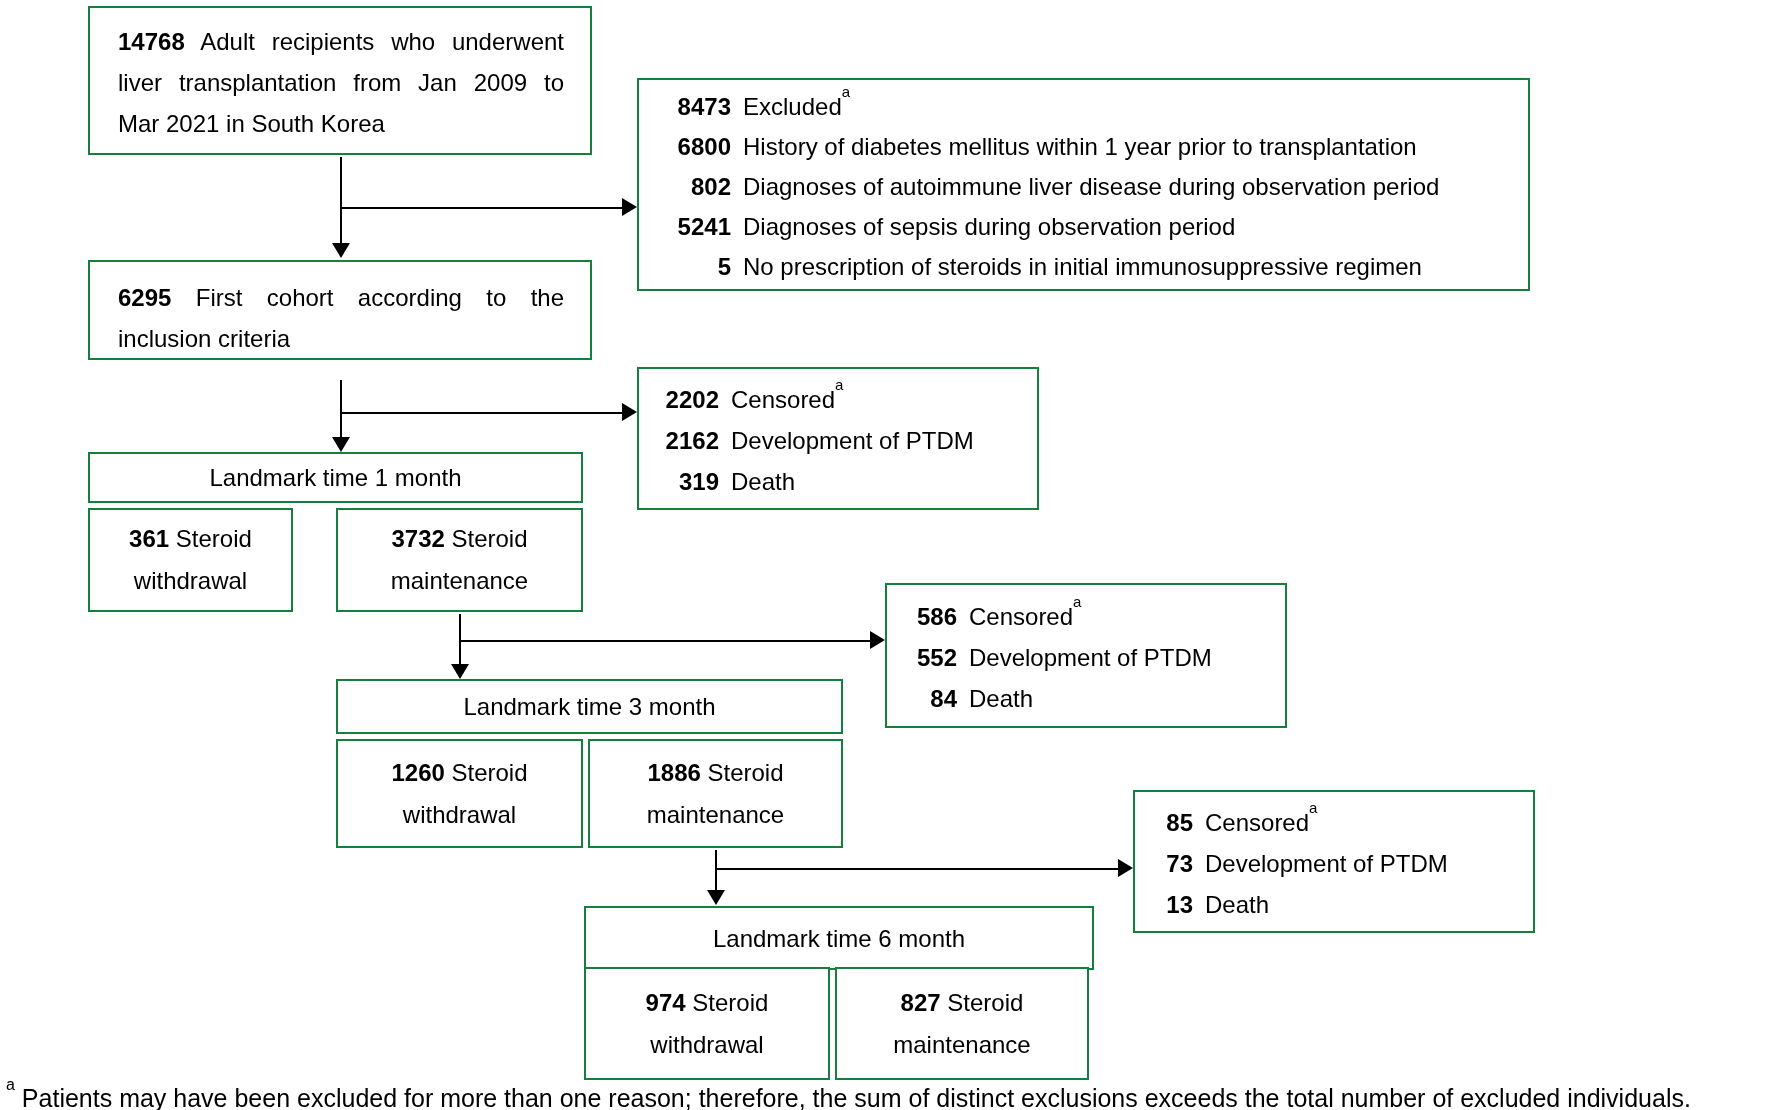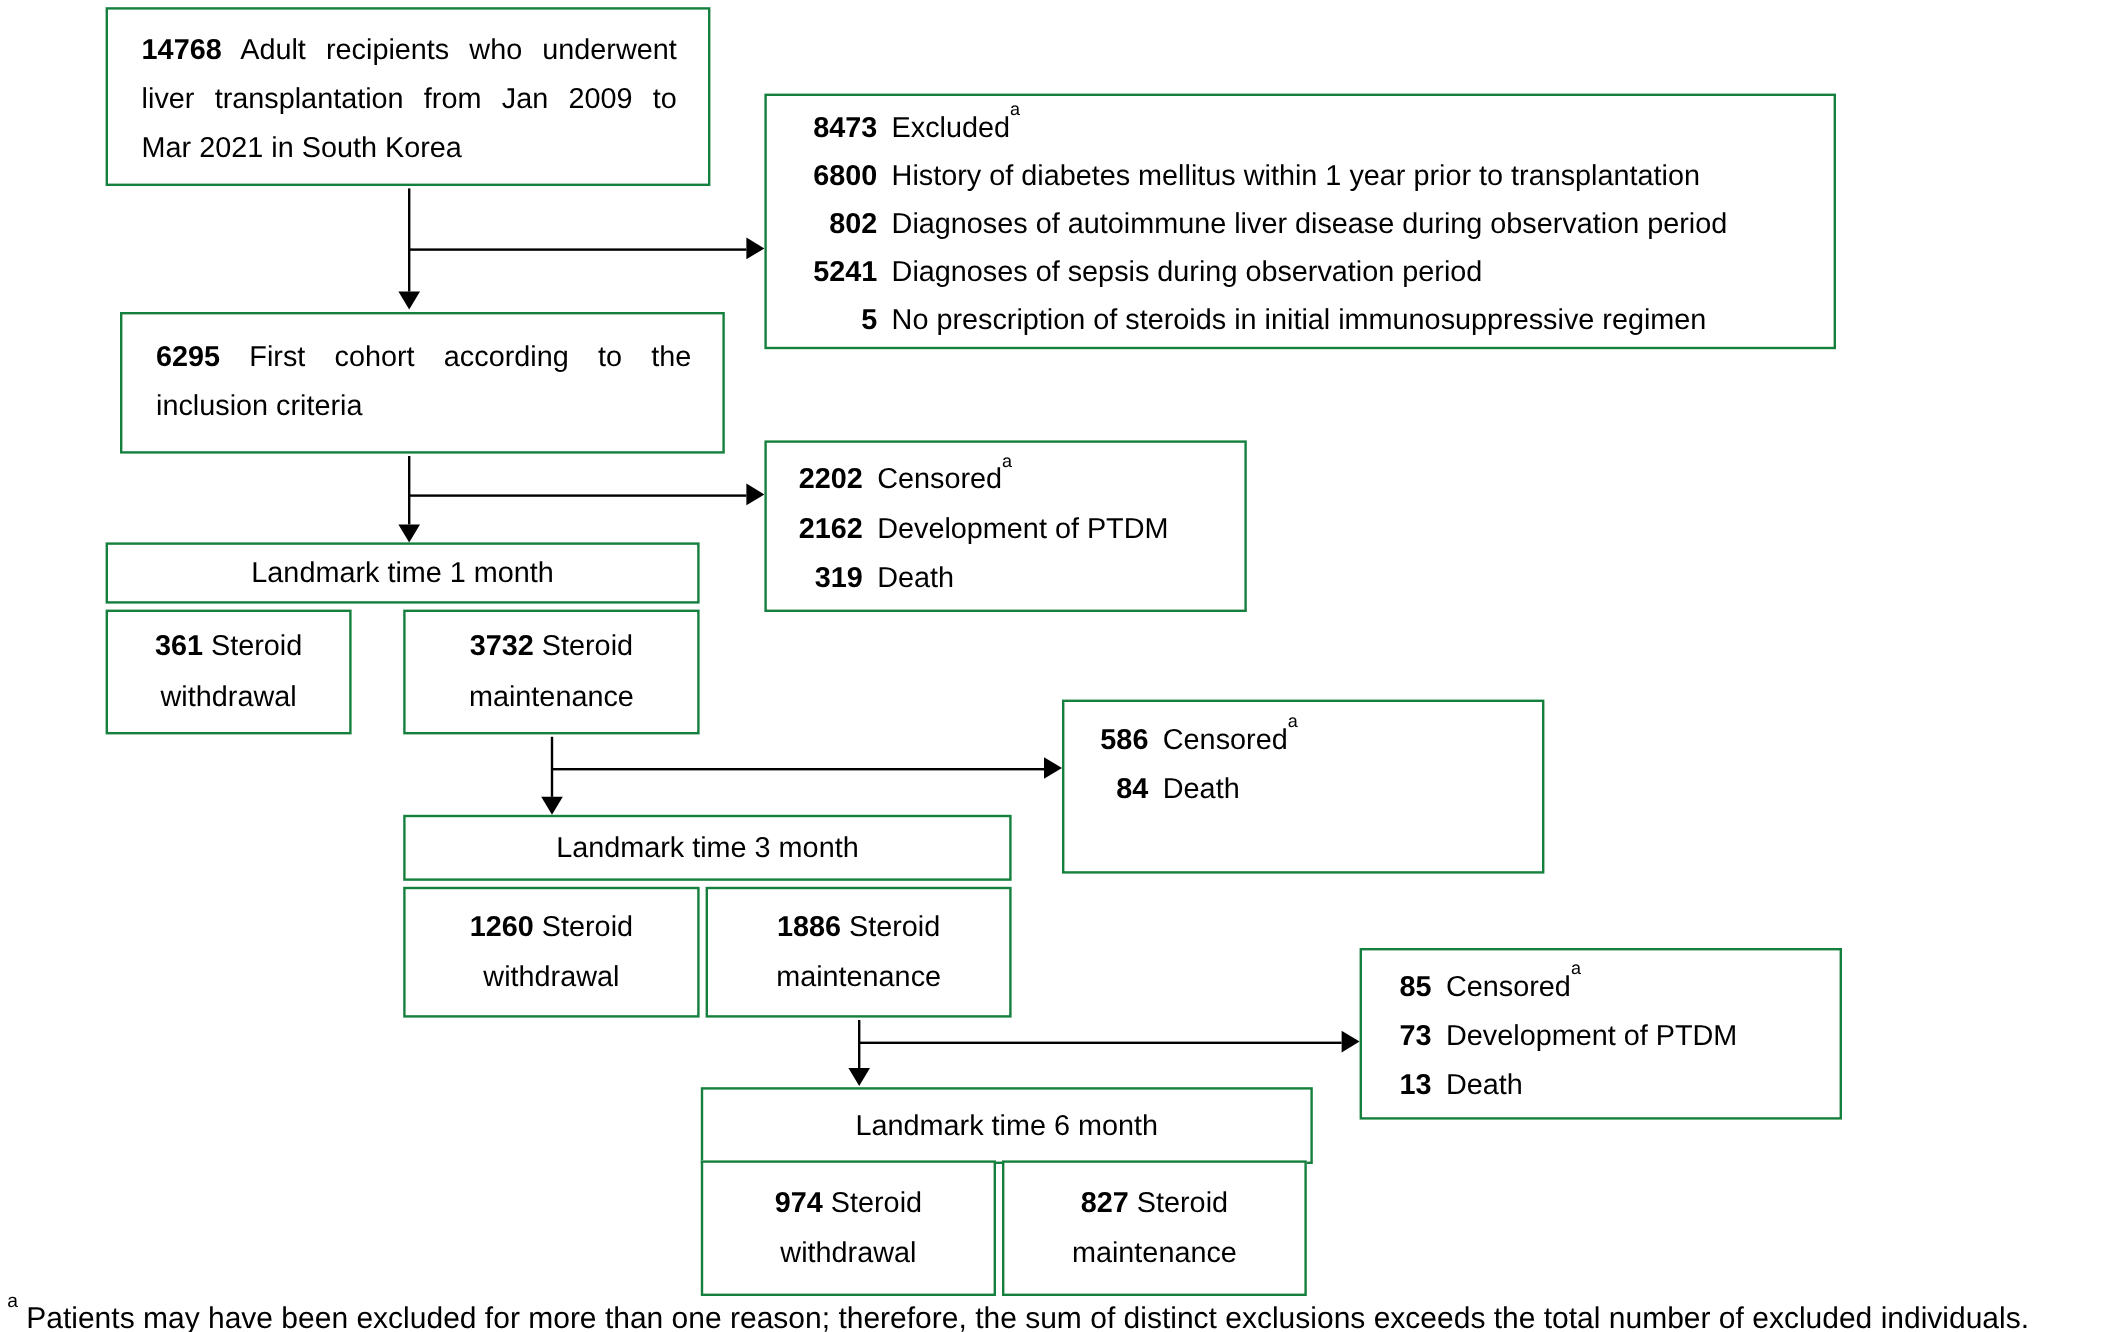--- a/index.html
+++ b/index.html
@@ -28,21 +28,21 @@
   .num{display:inline-block;text-align:right;margin-right:12px;}
   .w72{width:72px;} .w62{width:62px;} .w52{width:52px;} .w40{width:40px;}
   sup.fsup{font-size:15px;position:relative;top:-9px;line-height:0;}
   
   .landmark{display:flex;align-items:center;justify-content:center;text-align:left;}
   
   .steroid{display:flex;flex-direction:column;justify-content:center;align-items:center;row-gap:16px;text-align:center;line-height:26px;}
   
   #box-initial{left:88px;top:6px;width:504px;height:149px;padding:13px 26px 0 28px;}
   #box-excluded{left:637px;top:78px;width:893px;height:213px;padding:7px 14px 0 20px;line-height:40px;}
-  #box-cohort{left:100px;top:260px;width:504px;height:118px;padding:15px 26px 0 28px;}
+  #box-cohort{left:88px;top:260px;width:504px;height:100px;padding:15px 26px 0 28px;}
   #box-censored-1m{left:637px;top:367px;width:402px;height:143px;padding:10px 10px 0 18px;}
   #box-landmark-1m{left:88px;top:452px;width:495px;height:51px;}
   #box-sw-1m{left:88px;top:508px;width:205px;height:104px;}
   #box-sm-1m{left:336px;top:508px;width:247px;height:104px;}
   #box-censored-3m{left:885px;top:583px;width:402px;height:145px;padding:11px 10px 16px 18px;}
   #box-landmark-3m{left:336px;top:679px;width:507px;height:55px;}
   #box-sw-3m{left:336px;top:739px;width:247px;height:109px;}
   #box-sm-3m{left:588px;top:739px;width:255px;height:109px;}
   #box-censored-6m{left:1133px;top:790px;width:402px;height:143px;padding:10px 10px 0 18px;}
   #box-landmark-6m{left:584px;top:906px;width:510px;height:64px;}
@@ -102,20 +102,21 @@
     <div><b>361</b> <span>Steroid</span></div>
     <div>withdrawal</div>
   </div>
   <div class="box steroid" id="box-sm-1m">
     <div><b>3732</b> <span>Steroid</span></div>
     <div>maintenance</div>
   </div>
 
   <div class="box" id="box-censored-3m">
     <div class="row"><span class="num w52">586</span><span>Censored</span><sup class="fsup">a</sup></div>
+    <div class="row"><span class="num w52">552</span><span>Development of PTDM</span></div>
     <div class="row"><span class="num w52">84</span><span>Death</span></div>
   </div>
 
   <div class="box landmark" id="box-landmark-3m">
     <span>Landmark time 3 month</span>
   </div>
   <div class="box steroid" id="box-sw-3m">
     <div><b>1260</b> <span>Steroid</span></div>
     <div>withdrawal</div>
   </div>

